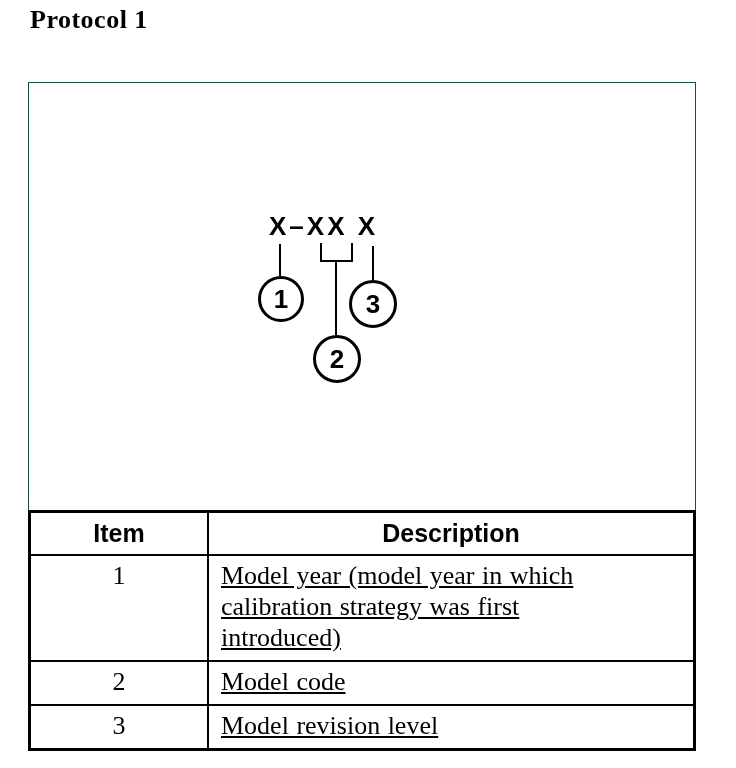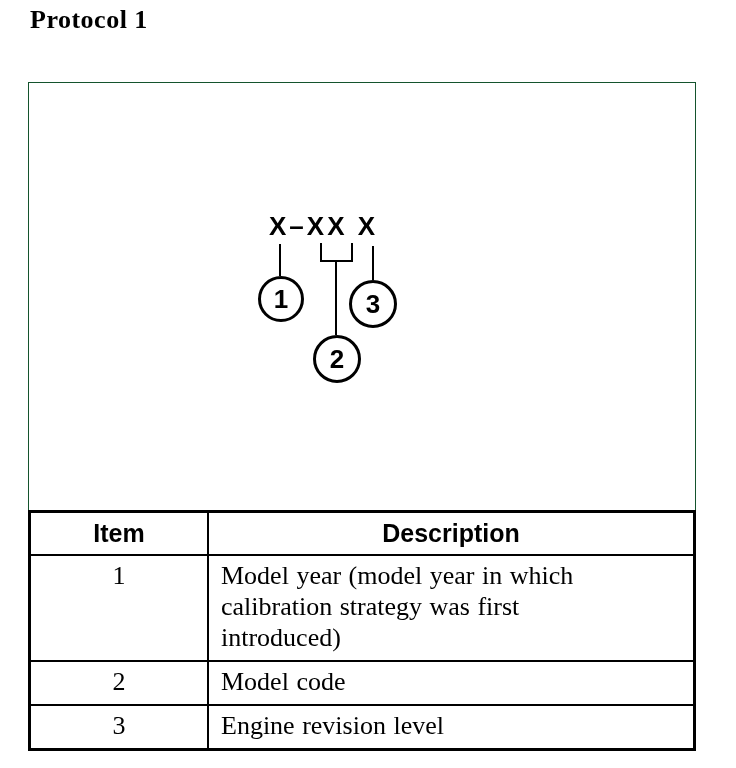--- a/index.html
+++ b/index.html
@@ -106,20 +106,21 @@
     padding-top: 4px;
     font: 26px/31px "Liberation Serif", serif;
   }
   .desc-cell {
     text-align: left;
     vertical-align: top;
     padding: 4px 10px 7px 12px;
     font: 26px/31px "Liberation Serif", serif;
     white-space: pre-line;
     word-spacing: 1px;
+    text-decoration: underline;
   }
 </style>
 </head>
 <body>
 
 <div class="page">
 
   <div class="page-title">Protocol 1</div>
 
   <div class="figure-box">
@@ -159,18 +160,18 @@
 introduced)</td>
   </tr>
 
   <tr>
     <td class="item-cell">2</td>
     <td class="desc-cell">Model code</td>
   </tr>
 
   <tr>
     <td class="item-cell">3</td>
-    <td class="desc-cell">Engine revision level</td>
+    <td class="desc-cell">Model revision level</td>
   </tr>
 </tbody>
   </table>
 
 </div>
 
 </body></html>

